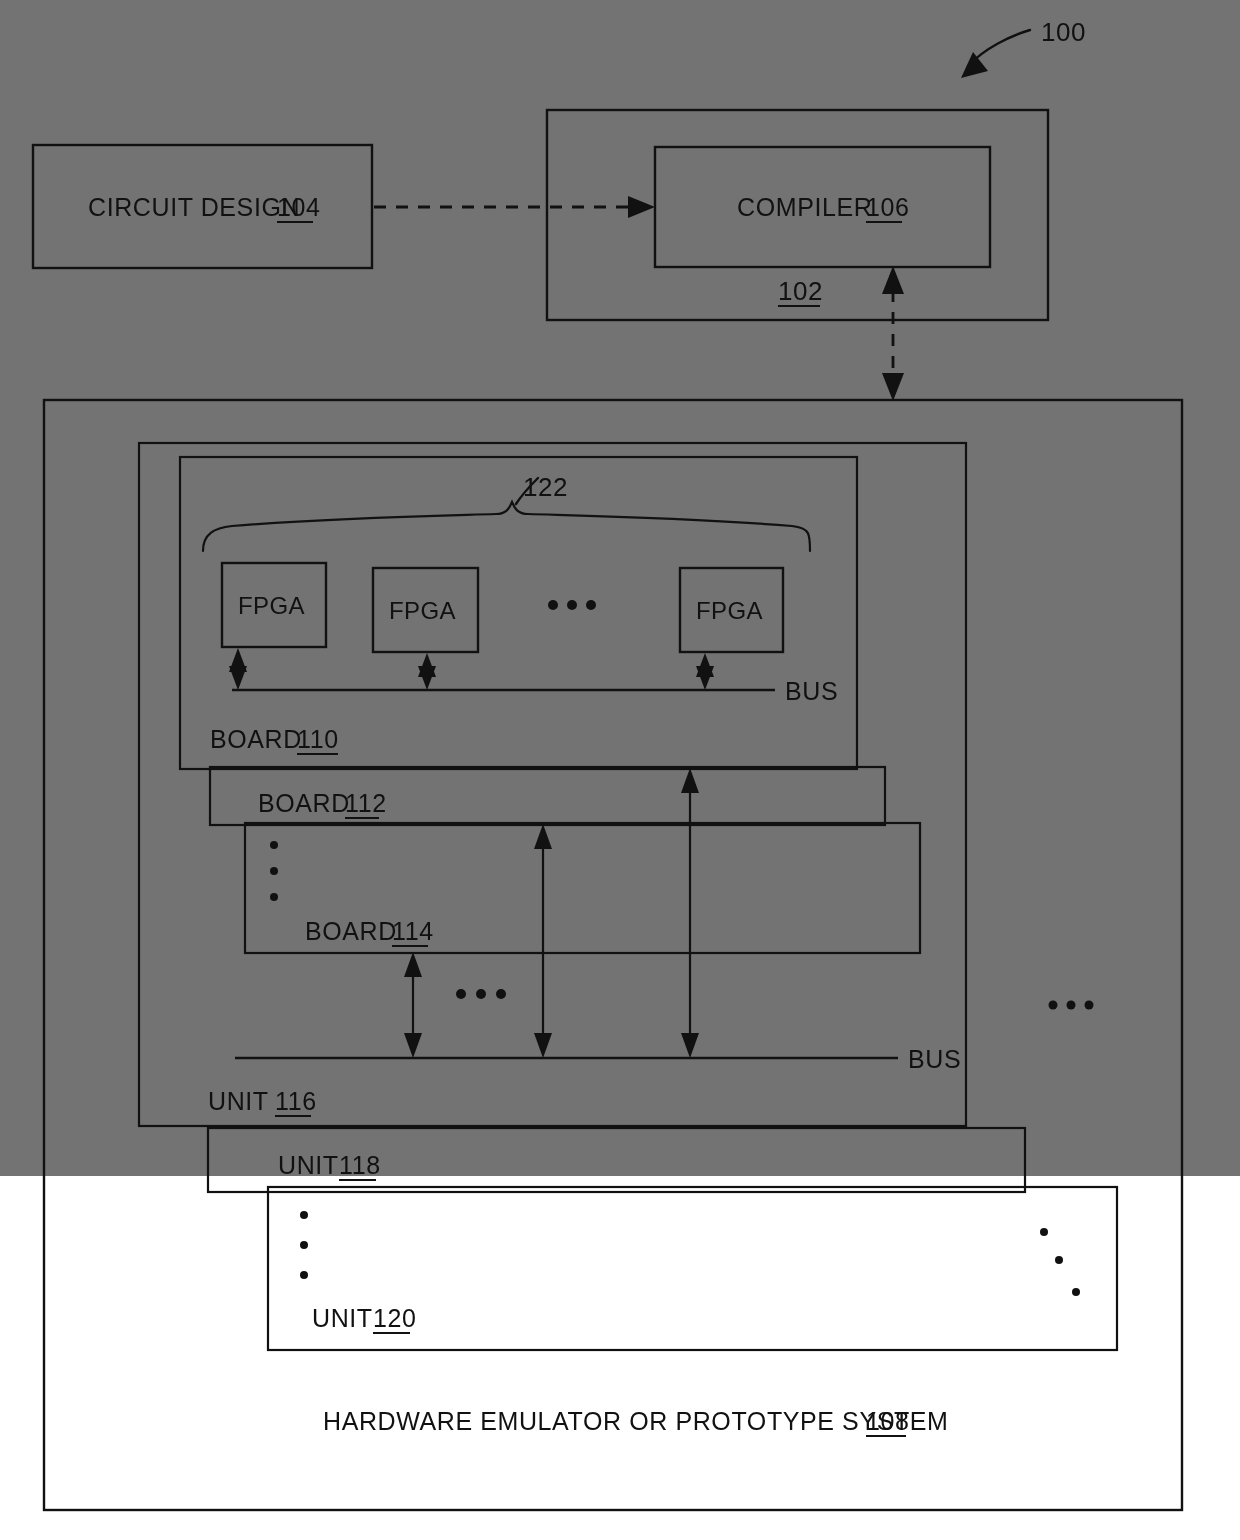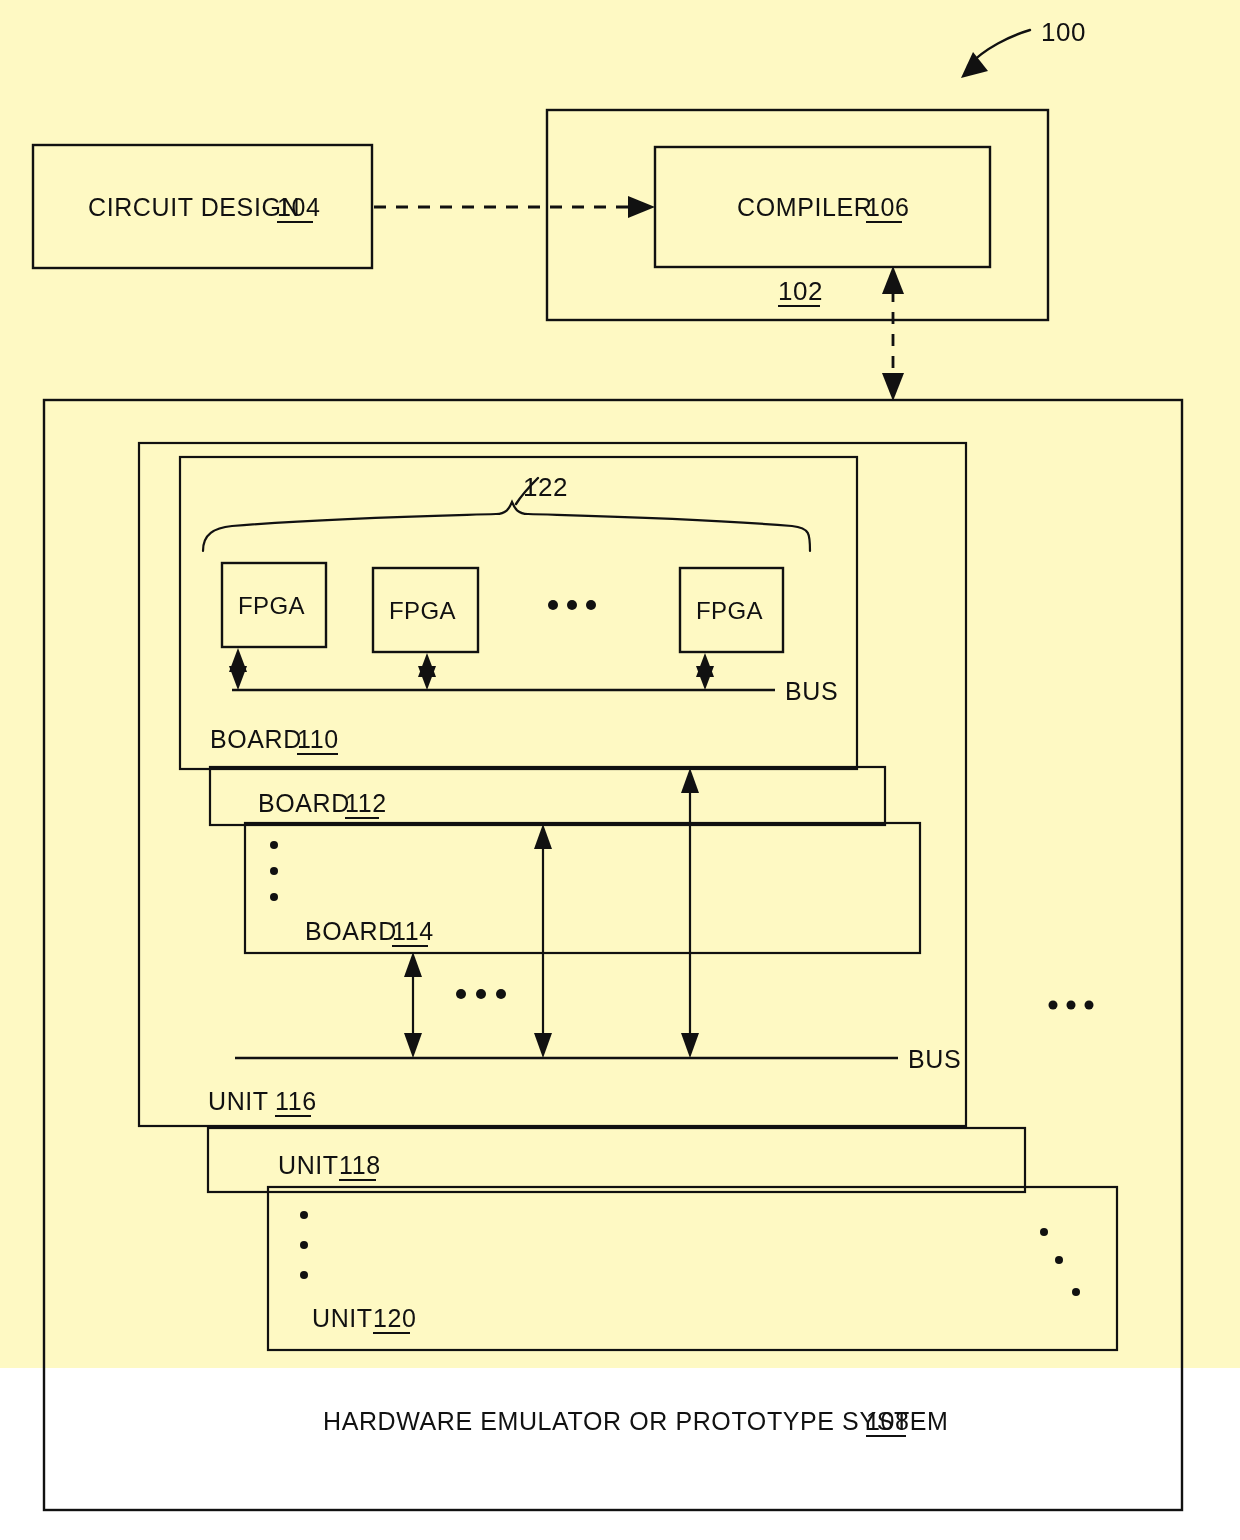--- a/index.html
+++ b/index.html
@@ -10,22 +10,22 @@
   }
   body {
     width: 1240px;
     height: 1540px;
     font-family: "Liberation Sans", sans-serif;
     overflow: hidden;
   }
   #diagram-root {
     position: relative;
     width: 1240px;
-    height: 1368px;
-    background: #fef9c3;
+    height: 1176px;
+    background: #737373;
   }
   svg#figure {
     display: block;
     width: 1240px;
     height: 1540px;
   }
   .box {
     fill: none;
     stroke: #111111;
     stroke-width: 2.4;

